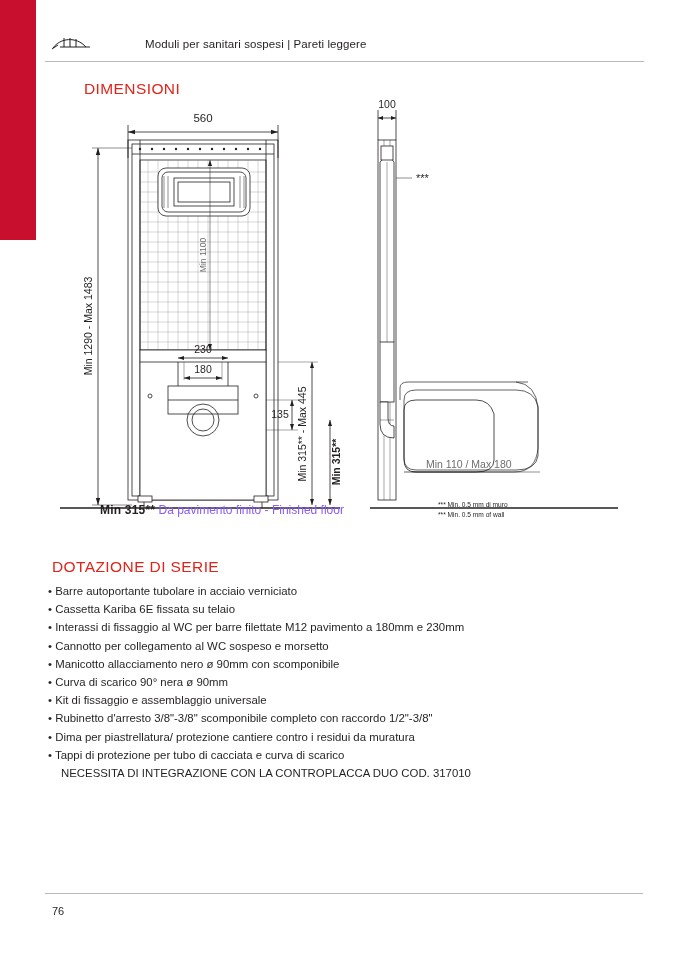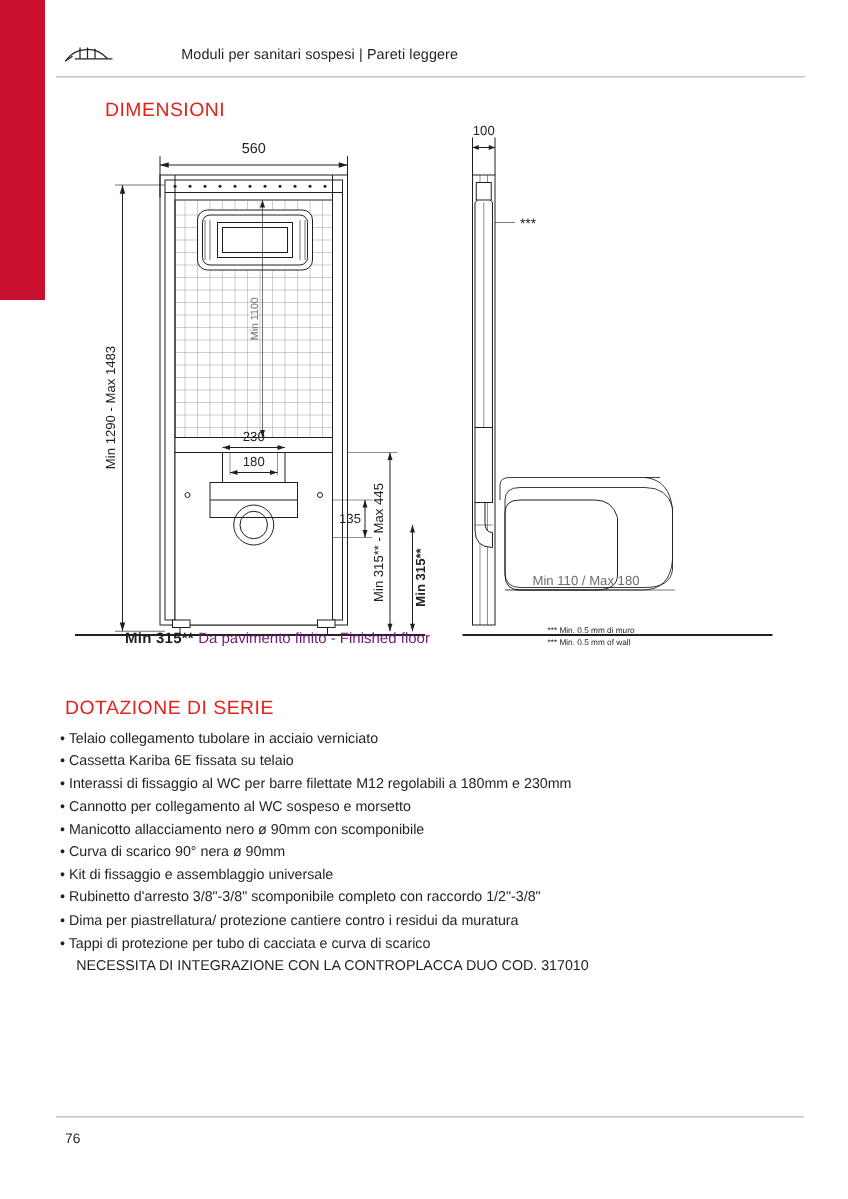--- a/index.html
+++ b/index.html
@@ -79,21 +79,21 @@
   .drawing svg { display: block; }
 
   
   .caption-left {
     position: absolute;
     left: 100px;
     top: 503px;
     font-size: 12px;
   }
   .caption-left b { font-weight: bold; letter-spacing: 0.2px; }
-  .caption-left span { color: #701a75; }
+  .caption-left span { color: #8b5cf6; }
 
   .caption-right {
     position: absolute;
     left: 438px;
     top: 500px;
     font-size: 6.6px;
     color: #231f20;
     line-height: 1.5;
   }
 
@@ -336,23 +336,23 @@
 </div>
 
 <div class="caption-right">
   <div>*** Min. 0.5 mm di muro</div>
   <div>*** Min. 0.5 mm of wall</div>
 </div>
 
 <div class="section-title" id="dotazione-title">DOTAZIONE DI SERIE</div>
 
 <div class="bullets">
-  <div>• Telaio collegamento tubolare in acciaio verniciato</div>
+  <div>• Barre autoportante tubolare in acciaio verniciato</div>
   <div>• Cassetta Kariba 6E fissata su telaio</div>
-  <div>• Interassi di fissaggio al WC per barre filettate M12 regolabili a 180mm e 230mm</div>
+  <div>• Interassi di fissaggio al WC per barre filettate M12 pavimento a 180mm e 230mm</div>
   <div>• Cannotto per collegamento al WC sospeso e morsetto</div>
   <div>• Manicotto allacciamento nero ø 90mm con scomponibile</div>
   <div>• Curva di scarico 90° nera ø 90mm</div>
   <div>• Kit di fissaggio e assemblaggio universale</div>
   <div>• Rubinetto d'arresto 3/8"-3/8" scomponibile completo con raccordo 1/2"-3/8"</div>
   <div>• Dima per piastrellatura/ protezione cantiere contro i residui da muratura</div>
   <div>• Tappi di protezione per tubo di cacciata e curva di scarico</div>
   <div class="nobullet">NECESSITA DI INTEGRAZIONE CON LA CONTROPLACCA DUO COD. 317010</div>
 </div>
 

